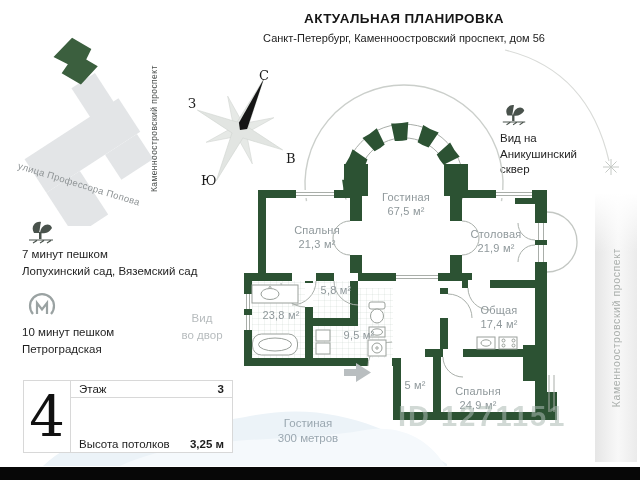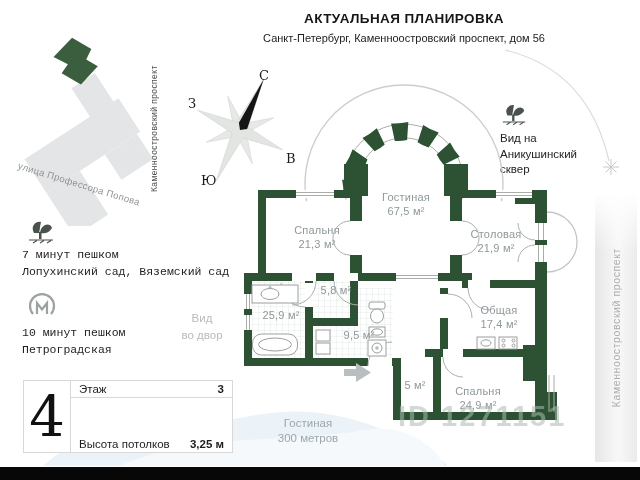--- a/index.html
+++ b/index.html
@@ -11,21 +11,21 @@
   .hdr-title{font-size:13.5px;font-weight:700;letter-spacing:.4px;color:#161616;}
   .hdr-sub{font-size:11px;margin-top:6px;color:#222;}
   
   .street-v{left:149px;top:50px;height:142px;writing-mode:vertical-rl;transform:rotate(180deg);
             font-size:8.5px;color:#4b4f4d;letter-spacing:.4px;white-space:nowrap;}
   .street-d{left:20px;top:160px;width:160px;transform:rotate(17deg);transform-origin:left top;
             font-size:9.5px;color:#8f9496;letter-spacing:.3px;white-space:nowrap;}
   
   .cmp-letter{font-family:"DejaVu Serif",serif;font-size:13px;color:#1c1c1c;}
   
-  .walk{left:22px;font-size:11.5px;line-height:17px;color:#1e1e1e;font-family:Liberation Mono, monospace;}
+  .walk{left:22px;font-size:11.5px;line-height:17px;color:#1e1e1e;}
   
   .ghost{color:#b7bcbe;font-size:11.5px;line-height:17px;}
   .sq-view{left:500px;top:131px;font-size:11.5px;line-height:15.5px;color:#242424;}
   .river{left:253px;top:416px;width:110px;text-align:center;font-size:11.5px;line-height:15px;color:#9aa7b0;}
   
   .info{left:23px;top:380px;width:210px;height:73px;display:flex;background:#fff;
         border:1px solid #d8d8d8;box-sizing:border-box;}
   .info-big{width:46px;border-right:1px solid #d8d8d8;display:flex;align-items:center;justify-content:center;
             font-family:"DejaVu Serif",serif;font-size:56px;color:#111;}
   .info-rows{flex:1;display:flex;flex-direction:column;gap:39px;}
@@ -289,21 +289,21 @@
   </div>
   <div class="abs room-label" style="left:446px;top:227px;width:100px">
     <span>Столовая</span>
       <span>21,9 м²</span>
   </div>
   <div class="abs room-label" style="left:449px;top:303px;width:100px">
     <span>Общая</span>
       <span>17,4 м²</span>
   </div>
   <div class="abs room-label" style="left:251px;top:308px;width:60px">
-    <span>25,9 м²</span>
+    <span>23,8 м²</span>
   </div>
   <div class="abs room-label" style="left:309px;top:283px;width:54px">
     <span>5,8 м²</span>
   </div>
   <div class="abs room-label" style="left:329px;top:328px;width:60px">
     <span>9,5 м²</span>
   </div>
   <div class="abs room-label" style="left:385px;top:378px;width:60px">
     <span>5 м²</span>
   </div>

